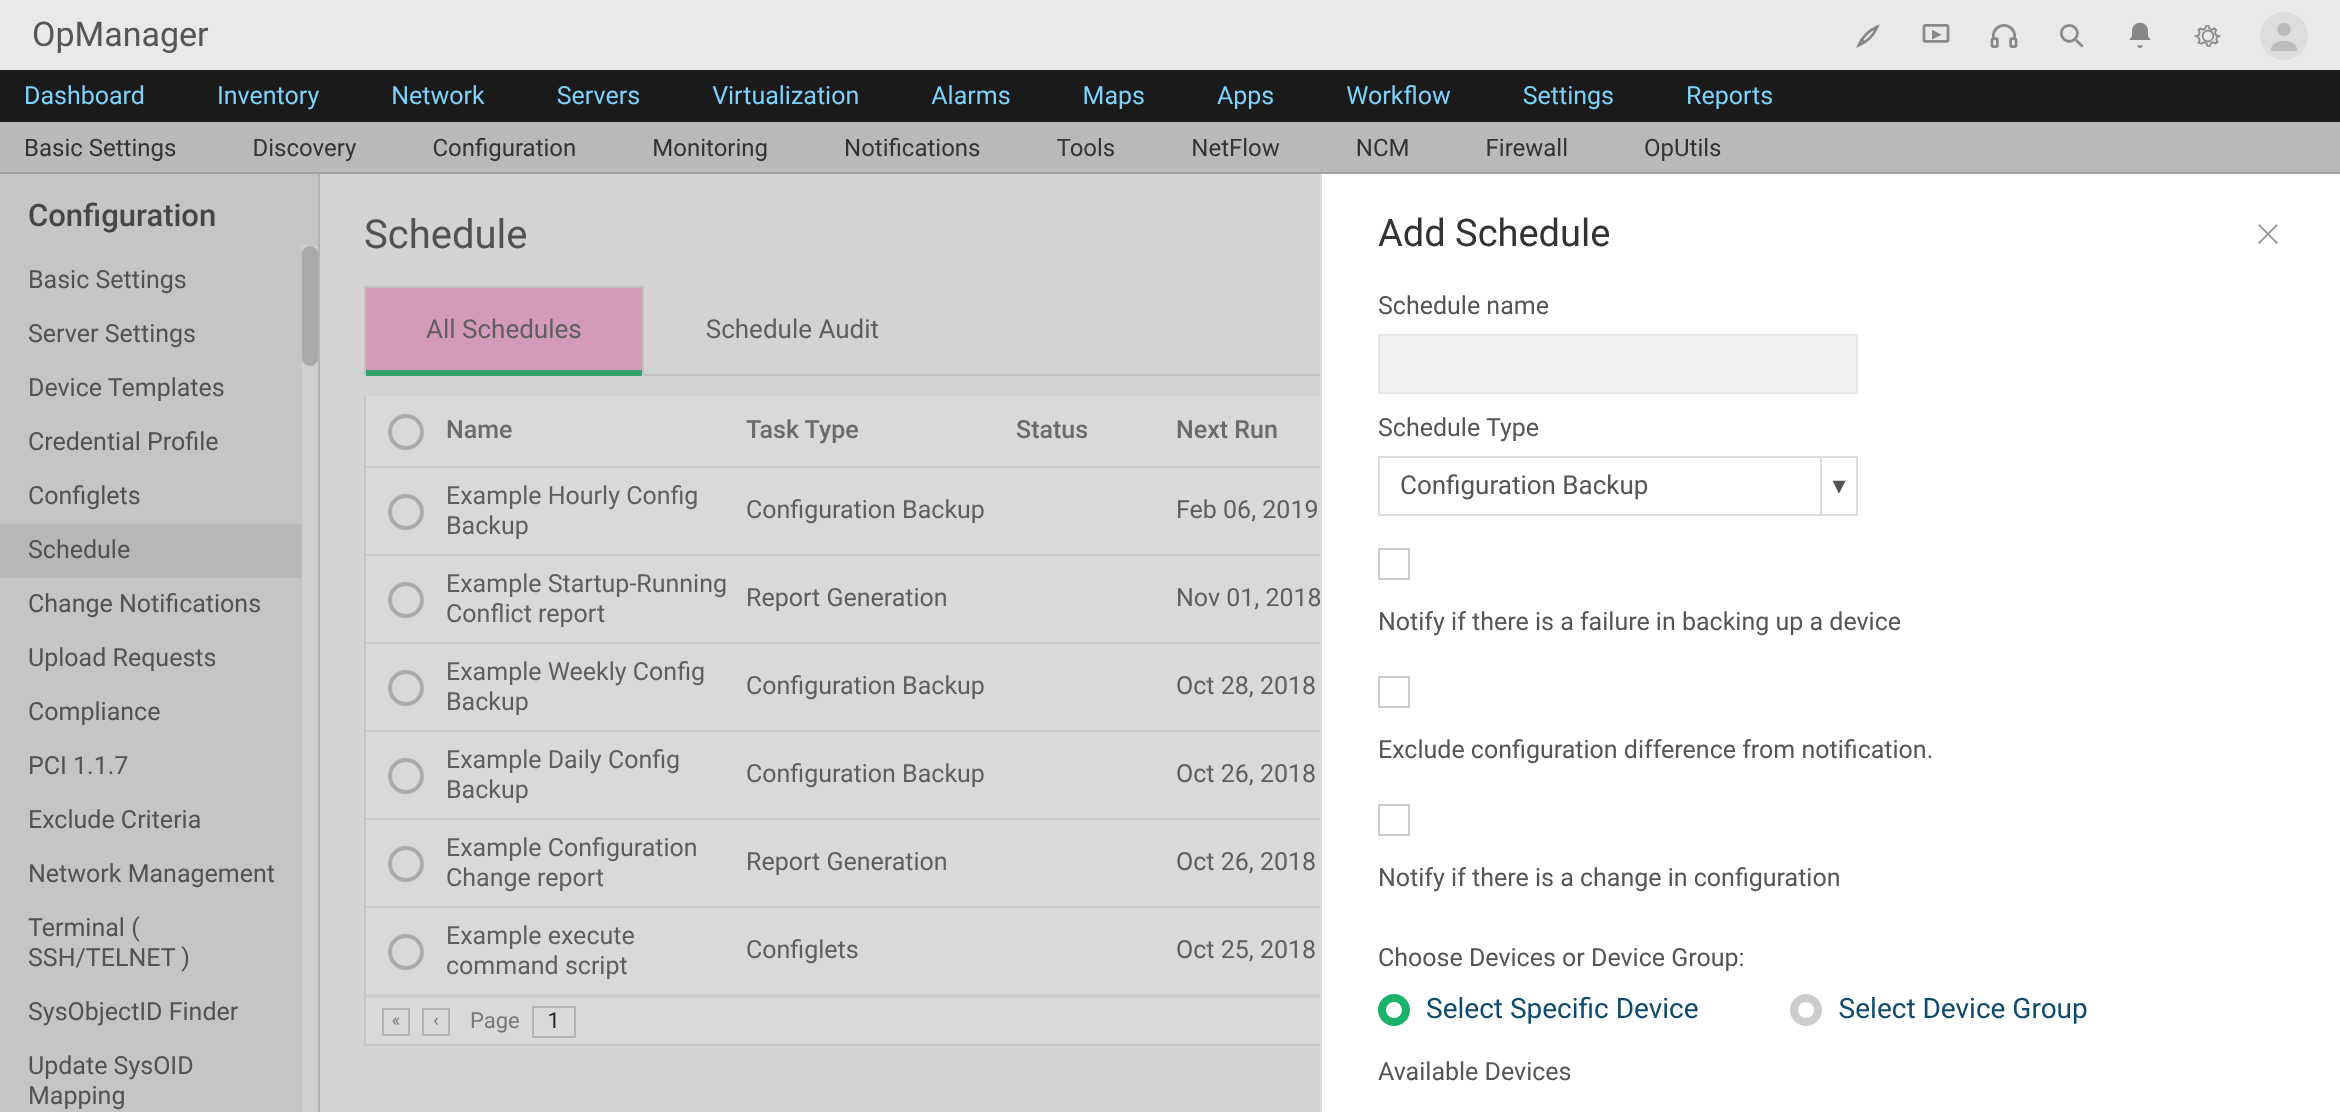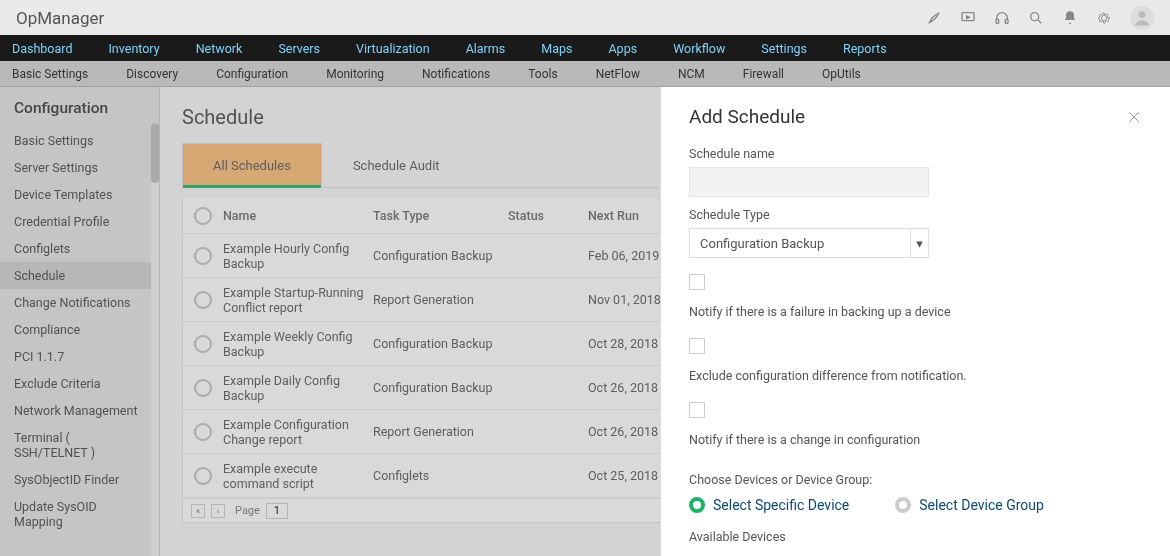--- a/index.html
+++ b/index.html
@@ -31,21 +31,21 @@
 .sidebar-item { font-size: 12.5px; color: #444; padding: 6px 14px; cursor: pointer; }
 .sidebar-item.active { background: #d0d0d0; }
 .sidebar-scroll { position:absolute; right:0; top:36px; bottom:0; width:8px; background:#f2f2f2;}
 .sidebar-thumb { position:absolute; top:0; width:8px; height:60px; background:#bdbdbd; border-radius:4px;}
 
 
 .mainpanel { flex: 1; background: #f7f7f7; position: relative; }
 .page-title { font-size: 20px; color: #444; padding: 18px 22px 14px; }
 .tabs { display:flex; border-bottom: 1px solid #ddd; margin: 0 22px; }
 .tab { padding: 14px 30px; font-size: 13px; color: #555; cursor:pointer; border:1px solid transparent; border-bottom:none;}
-.tab.active { background:#fdba74; border:1px solid #ddd; border-bottom:1px solid #fff; margin-bottom:-1px; position:relative;}
+.tab.active { background:#f9a8d4; border:1px solid #ddd; border-bottom:1px solid #fff; margin-bottom:-1px; position:relative;}
 .tab.active::after { content:""; position:absolute; left:0; right:0; bottom:-1px; height:2px; background:#1bb36a; top:auto;}
 .tab.active { box-shadow: inset 0 -2px 0 #1bb36a; }
 
 .table { margin: 10px 22px 0; background:#fff; border:1px solid #e4e4e4; border-top:none;}
 .th, .tr { display:flex; align-items:center; border-bottom:1px solid #eee; }
 .th { height: 36px; color:#666; font-size:12.5px; font-weight:500;}
 .tr { min-height: 44px; font-size:12.5px; color:#555;}
 .col-chk { width: 40px; display:flex; justify-content:center;}
 .col-name { width: 150px; padding-right:8px;}
 .col-type { width: 135px; }
@@ -172,20 +172,21 @@
 
   <div class="sidebar">
     <div class="sidebar-head">Configuration</div>
     <div class="sidebar-item">Basic Settings</div>
     <div class="sidebar-item">Server Settings</div>
     <div class="sidebar-item">Device Templates</div>
     <div class="sidebar-item">Credential Profile</div>
     <div class="sidebar-item">Configlets</div>
     <div class="sidebar-item active">Schedule</div>
     <div class="sidebar-item">Change Notifications</div>
+    <div class="sidebar-item">Upload Requests</div>
     <div class="sidebar-item">Compliance</div>
     <div class="sidebar-item">PCI 1.1.7</div>
     <div class="sidebar-item">Exclude Criteria</div>
     <div class="sidebar-item">Network Management</div>
     <div class="sidebar-item">Terminal ( SSH/TELNET )</div>
     <div class="sidebar-item">SysObjectID Finder</div>
     <div class="sidebar-item">Update SysOID Mapping</div>
 
     <div class="sidebar-scroll">
         <div class="sidebar-thumb"></div>

